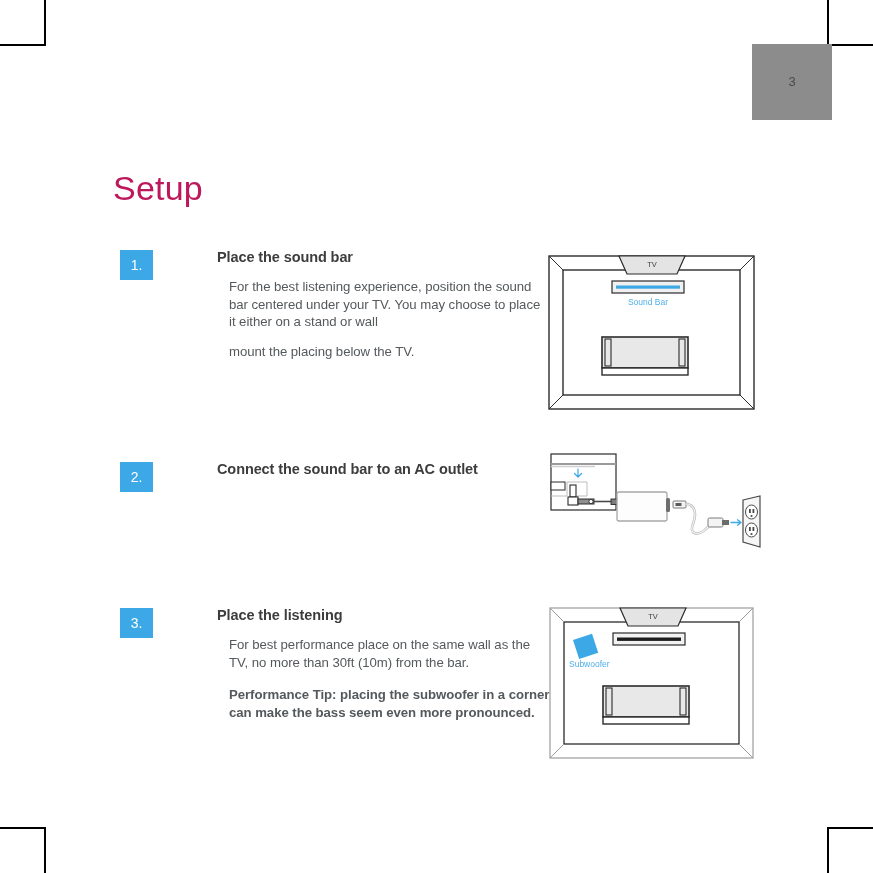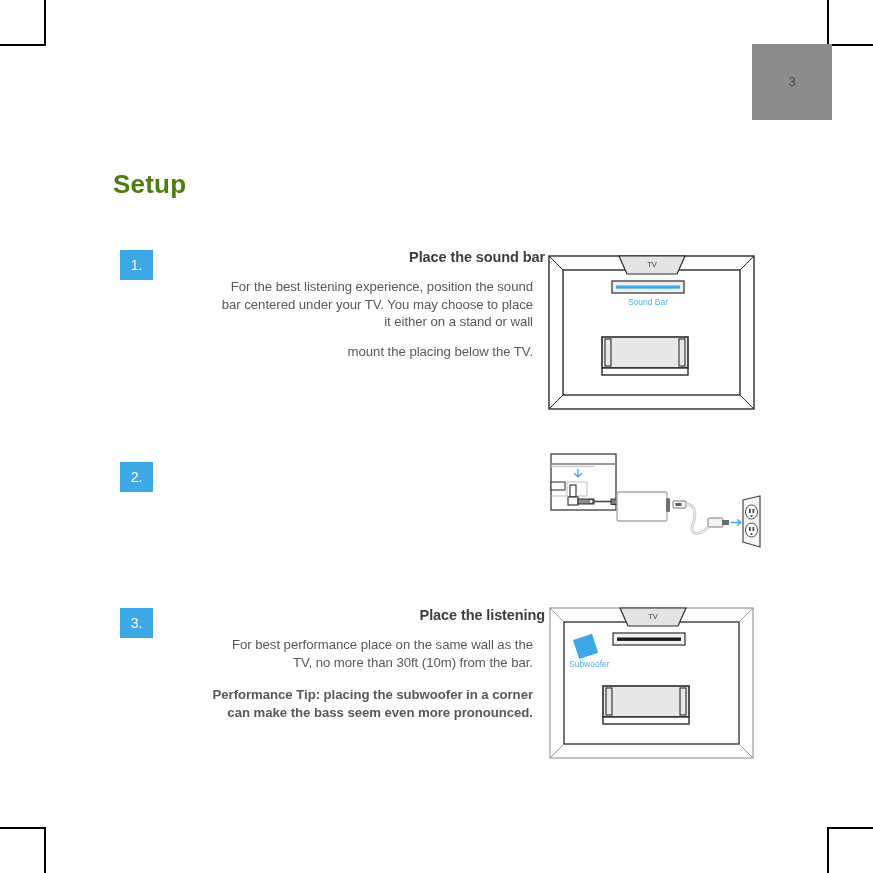--- a/index.html
+++ b/index.html
@@ -51,24 +51,24 @@
     color: #4a4a4a;
     font-size: 13px;
     font-family: "Liberation Sans", sans-serif;
   }
 
   
   .page-title {
     position: absolute;
     left: 113px;
     top: 169px;
-    font-size: 26px;
-    color: #4d7c0f;
-    font-family: "Liberation Sans", sans-serif;
-    font-weight: 700;
+    font-size: 34px;
+    color: #be185d;
+    font-family: "Liberation Sans", sans-serif;
+    font-weight: 400;
     letter-spacing: 0.2px;
   }
 
   
   .step {
     position: absolute;
     left: 113px;
     width: 700px;
   }
   .step-1 { top: 250px; }
@@ -85,24 +85,23 @@
     color: #ffffff;
     font-size: 14px;
     font-family: "Liberation Sans", sans-serif;
     display: flex;
     align-items: center;
     justify-content: center;
   }
 
   .step-body {
     position: absolute;
-    left: 87px;
+    left: 104px;
     top: -1px;
     width: 345px;
-    text-align: right;
   }
   .step-head {
     font-size: 14.5px;
     font-weight: bold;
     color: #3d3d3d;
     line-height: 17px;
     margin: 0 0 1px 0;
     letter-spacing: -0.1px;
   }
   .step-text {
@@ -171,20 +170,21 @@
     <rect x="55" y="85" width="86" height="31" fill="#e8e8e8" stroke="#2b2b2b" stroke-width="1.6"></rect>
     <rect x="58" y="87" width="6" height="27" fill="#e8e8e8" stroke="#2b2b2b" stroke-width="1.1"></rect>
     <rect x="132" y="87" width="6" height="27" fill="#e8e8e8" stroke="#2b2b2b" stroke-width="1.1"></rect>
     <rect x="55" y="116" width="86" height="7" fill="#ffffff" stroke="#2b2b2b" stroke-width="1.4"></rect>
   </svg>
 </div>
 
 <div class="step step-2">
   <div class="badge">2.</div>
   <div class="step-body">
+    <p class="step-head">Connect the sound bar to an AC outlet</p>
   </div>
 </div>
 
 <div class="figure fig-2">
   <svg width="215" height="105" viewBox="0 0 215 105">
 
     <rect x="4" y="2" width="65" height="56" fill="#ffffff" stroke="#2b2b2b" stroke-width="1.2"></rect>
     <line x1="4" y1="12" x2="69" y2="12" stroke="#9a9a9a" stroke-width="2.2"></line>
     <line x1="4" y1="14.5" x2="48" y2="14.5" stroke="#cfcfcf" stroke-width="1.4"></line>
 

